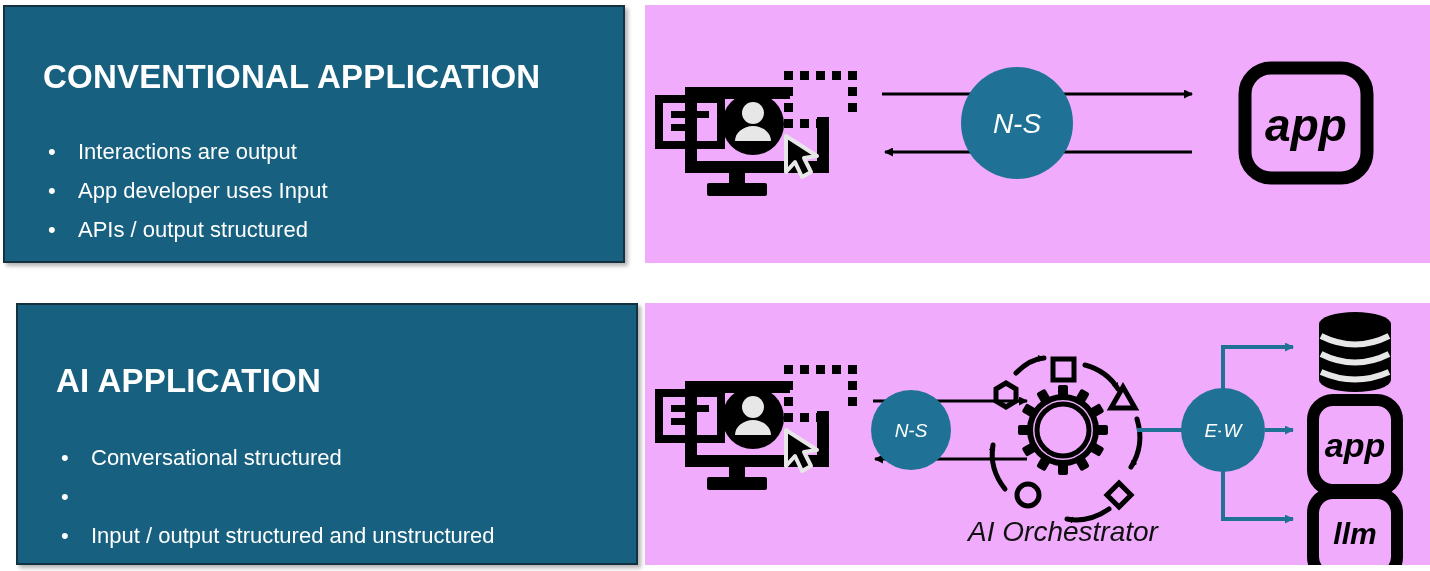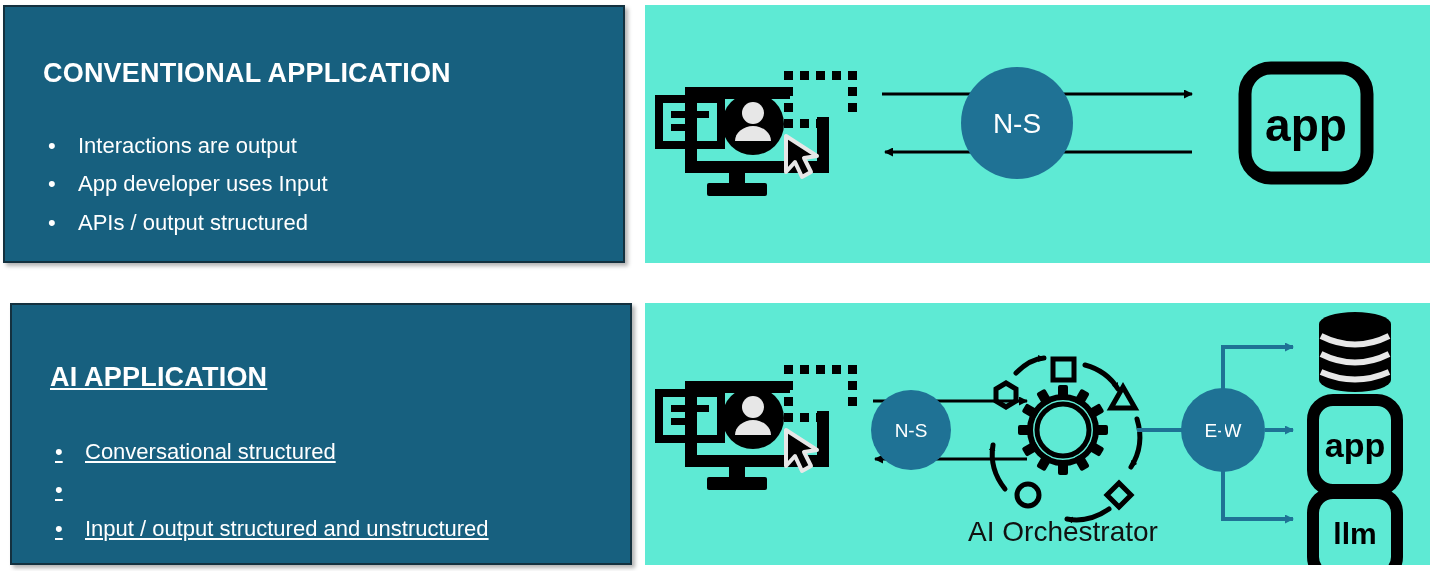--- a/index.html
+++ b/index.html
@@ -18,21 +18,21 @@
   
   .panel-blue {
     position: absolute;
     background: #17607f;
     border: 2px solid #14313f;
     box-shadow: 3px 3px 4px rgba(0,0,0,0.30);
     color: #ffffff;
     padding: 30px 38px;
   }
   .panel-title {
-    font-size: 27px;
+    font-size: 33px;
     font-weight: bold;
     letter-spacing: 0.2px;
     color: #ffffff;
     line-height: 1.1;
   }
   .bullets { list-style: none; }
   .bullets li {
     display: flex;
     align-items: flex-start;
     font-size: 22px;
@@ -44,28 +44,29 @@
     flex: 0 0 auto;
     width: 30px;
     font-size: 22px;
     line-height: 1.35;
   }
 
   #panel-conventional { left: 3px; top: 5px; width: 622px; height: 258px; }
   #panel-conventional .panel-title { margin-top: 22px; }
   #panel-conventional .bullets { margin-top: 42px; margin-left: 5px; }
 
-  #panel-ai { left: 10px; top: 303px; width: 622px; height: 262px; text-decoration: underline; }
+  #panel-ai { left: 16px; top: 303px; width: 622px; height: 262px; }
   #panel-ai .panel-title { margin-top: 28px; }
   #panel-ai .bullets { margin-top: 44px; margin-left: 5px; }
 
   
   .panel-gray {
     position: absolute;
-    background: #5eead4;
+    background: #f0abfc;
+    font-style: italic;
   }
   #diagram-top    { left: 645px; top: 5px;   width: 785px; height: 258px; }
   #diagram-bottom { left: 645px; top: 303px; width: 785px; height: 262px; }
   .panel-gray svg { display: block; width: 100%; height: 100%; }
 
   .hub-label {
     font-family: "Liberation Sans", sans-serif;
     fill: #ffffff;
   }
   .glyph-label {

